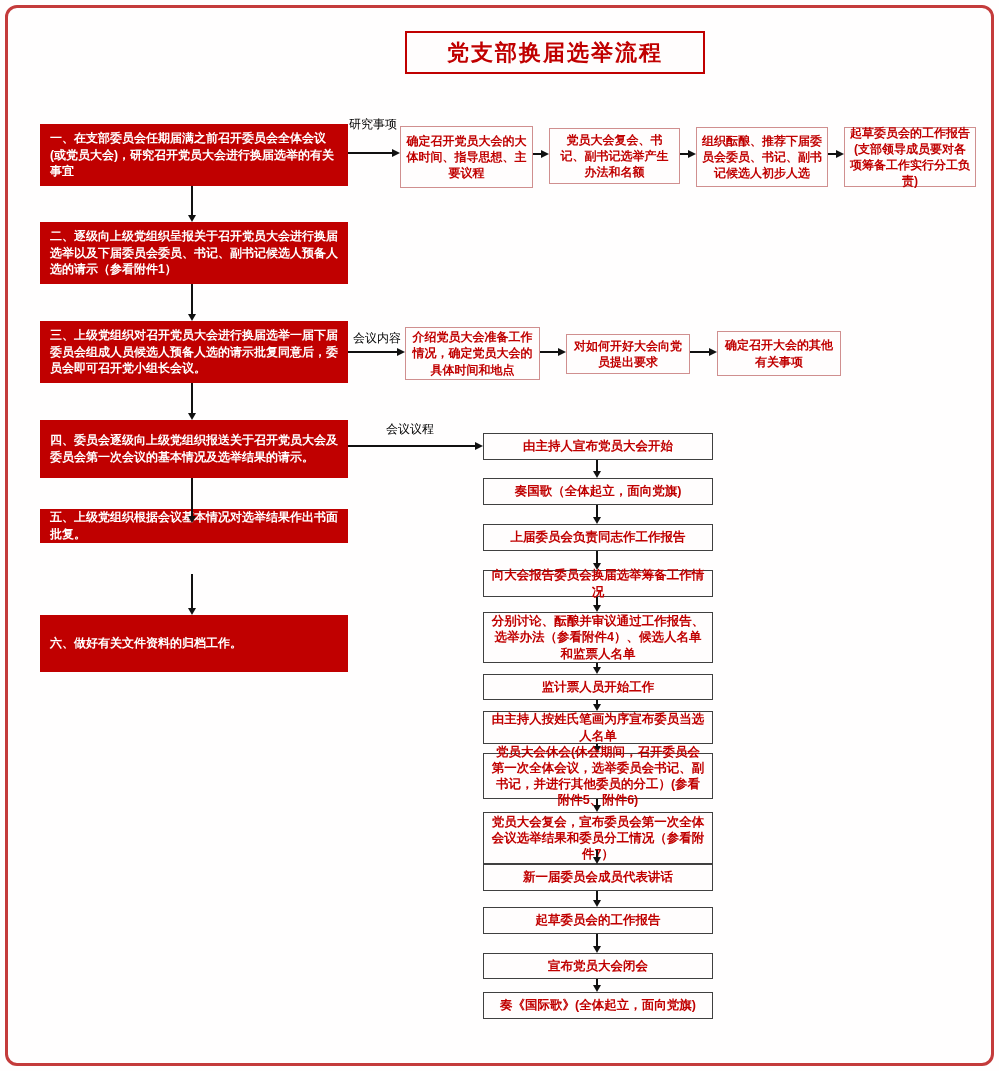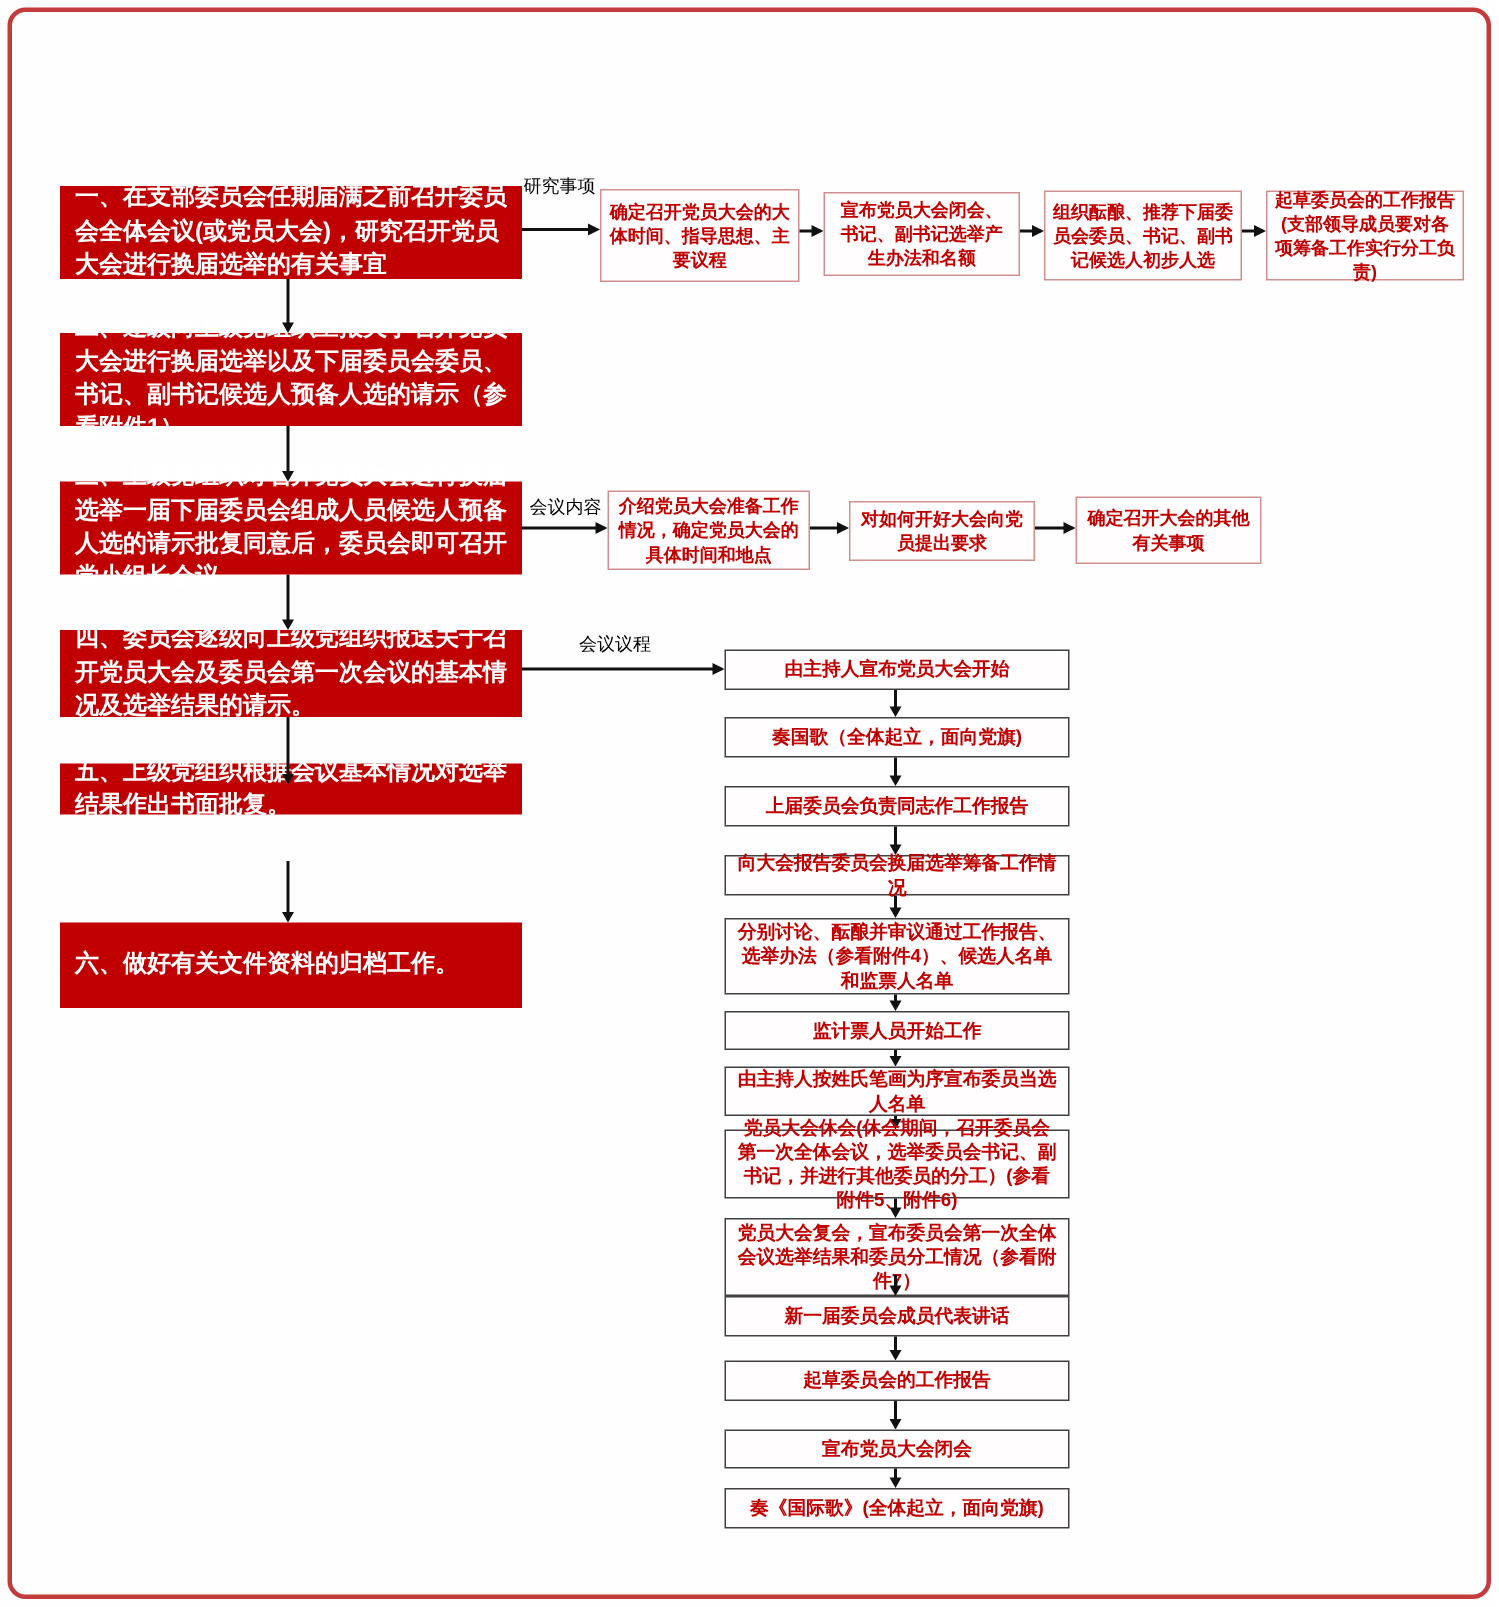--- a/index.html
+++ b/index.html
@@ -7,21 +7,21 @@
   body { font-family:"Liberation Sans","DejaVu Sans",sans-serif; }
   .canvas { position:relative; width:999px; height:1071px; background:#fffefe; overflow:hidden; }
   .page-frame { position:absolute; left:5px; top:5px; right:5px; bottom:5px;
     border:3px solid #c43b3b; border-radius:12px; pointer-events:none; }
 
   .title-box { position:absolute; left:405px; top:31px; width:300px; height:43px;
     border:2px solid #c00000; background:#fffdfd; color:#c00000; font-weight:bold;
     font-size:22px; letter-spacing:2px; display:flex; align-items:center; justify-content:center; }
 
   .redbox { position:absolute; left:40px; width:308px; background:#c00000; color:#ffffff;
-    font-weight:bold; font-size:16px; line-height:1.4; padding:8px 8px 8px 10px;
+    font-weight:bold; font-size:12px; line-height:1.4; padding:8px 8px 8px 10px;
     display:flex; align-items:center; }
   .redbox span { display:block; }
 
   .whitebox { position:absolute; background:#fffdfd; border:1px solid #d08f8f; color:#c00000;
     font-weight:bold; font-size:12px; line-height:1.35; text-align:center;
     display:flex; align-items:center; justify-content:center; padding:3px 5px; }
 
   .vbox { position:absolute; left:483px; width:230px; background:#fffdfd; border:1px solid #404040;
     color:#c00000; font-weight:bold; font-size:12.5px; line-height:1.3; text-align:center;
     display:flex; align-items:center; justify-content:center; padding:2px 6px; }
@@ -34,20 +34,21 @@
   .arrow-v { position:absolute; width:2px; background:#111111; }
   .arrow-v::after { content:""; position:absolute; bottom:-2px; left:-3.5px;
     border-top:7px solid #111111; border-left:4.5px solid transparent; border-right:4.5px solid transparent; }
 </style>
 </head>
 <body>
 
 <div class="canvas">
   <div class="page-frame"></div>
 
+  <div class="title-box">党支部换届选举流程</div>
 
   <div class="redbox" style="top:124px; height:62px;">
       <span>一、在支部委员会任期届满之前召开委员会全体会议(或党员大会)，研究召开党员大会进行换届选举的有关事宜</span>
     </div>
   <div class="redbox" style="top:222px; height:62px;">
       <span>二、逐级向上级党组织呈报关于召开党员大会进行换届选举以及下届委员会委员、书记、副书记候选人预备人选的请示（参看附件1）</span>
     </div>
   <div class="redbox" style="top:321px; height:62px;">
       <span>三、上级党组织对召开党员大会进行换届选举一届下届委员会组成人员候选人预备人选的请示批复同意后，委员会即可召开党小组长会议。</span>
     </div>
@@ -64,21 +65,21 @@
   <div class="arrow-v" style="left:191px; top:186px; height:34px;"></div>
   <div class="arrow-v" style="left:191px; top:284px; height:35px;"></div>
   <div class="arrow-v" style="left:191px; top:383px; height:35px;"></div>
   <div class="arrow-v" style="left:191px; top:478px; height:43px;"></div>
   <div class="arrow-v" style="left:191px; top:574px; height:39px;"></div>
 
   <div class="flabel" style="left:349px; top:116px;">研究事项</div>
   <div class="arrow-h" style="left:348px; top:152px; width:50px;"></div>
   <div class="whitebox" style="left:400px; top:126px; width:133px; height:62px;">确定召开党员大会的大体时间、指导思想、主要议程</div>
   <div class="arrow-h" style="left:533px; top:153px; width:14px;"></div>
-  <div class="whitebox" style="left:549px; top:128px; width:131px; height:56px;">宣布党员大会闭会、书记、副书记选举产生办法和名额</div>
+  <div class="whitebox" style="left:549px; top:128px; width:131px; height:56px;">党员大会复会、书记、副书记选举产生办法和名额</div>
   <div class="arrow-h" style="left:680px; top:153px; width:14px;"></div>
   <div class="whitebox" style="left:696px; top:127px; width:132px; height:60px;">组织酝酿、推荐下届委员会委员、书记、副书记候选人初步人选</div>
   <div class="arrow-h" style="left:828px; top:153px; width:14px;"></div>
   <div class="whitebox" style="left:844px; top:127px; width:132px; height:60px;">起草委员会的工作报告(支部领导成员要对各项筹备工作实行分工负责)</div>
 
   <div class="flabel" style="left:353px; top:330px;">会议内容</div>
   <div class="arrow-h" style="left:348px; top:351px; width:55px;"></div>
   <div class="whitebox" style="left:405px; top:327px; width:135px; height:53px;">介绍党员大会准备工作情况，确定党员大会的具体时间和地点</div>
   <div class="arrow-h" style="left:540px; top:351px; width:24px;"></div>
   <div class="whitebox" style="left:566px; top:334px; width:124px; height:40px;">对如何开好大会向党员提出要求</div>

